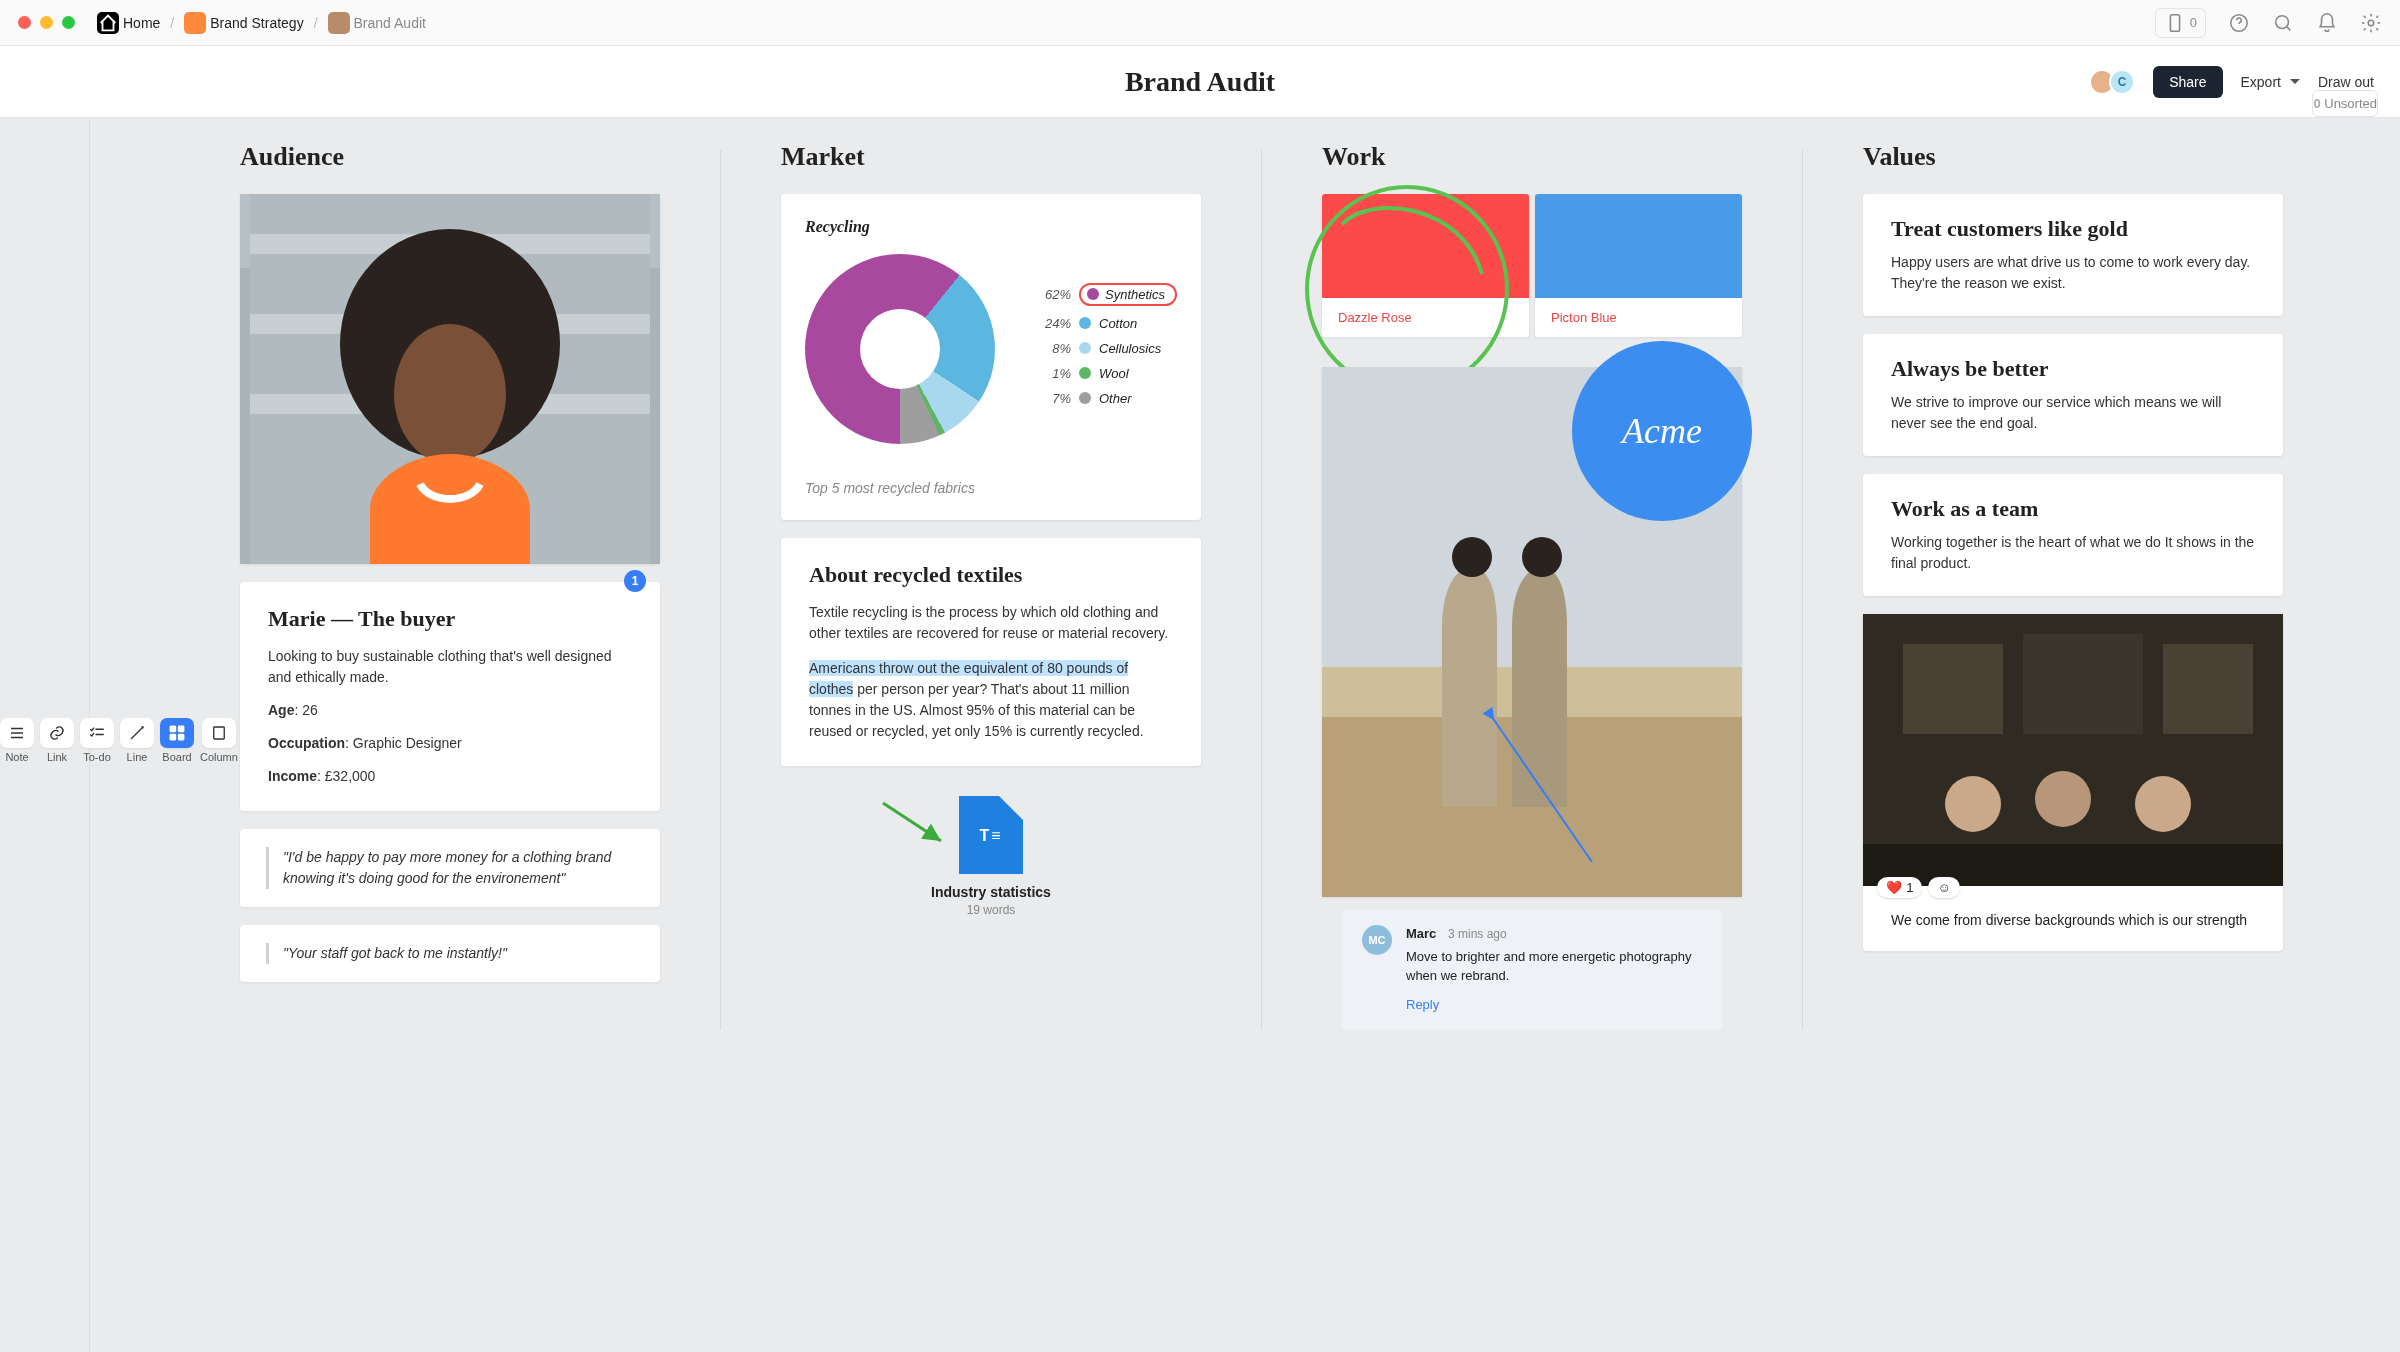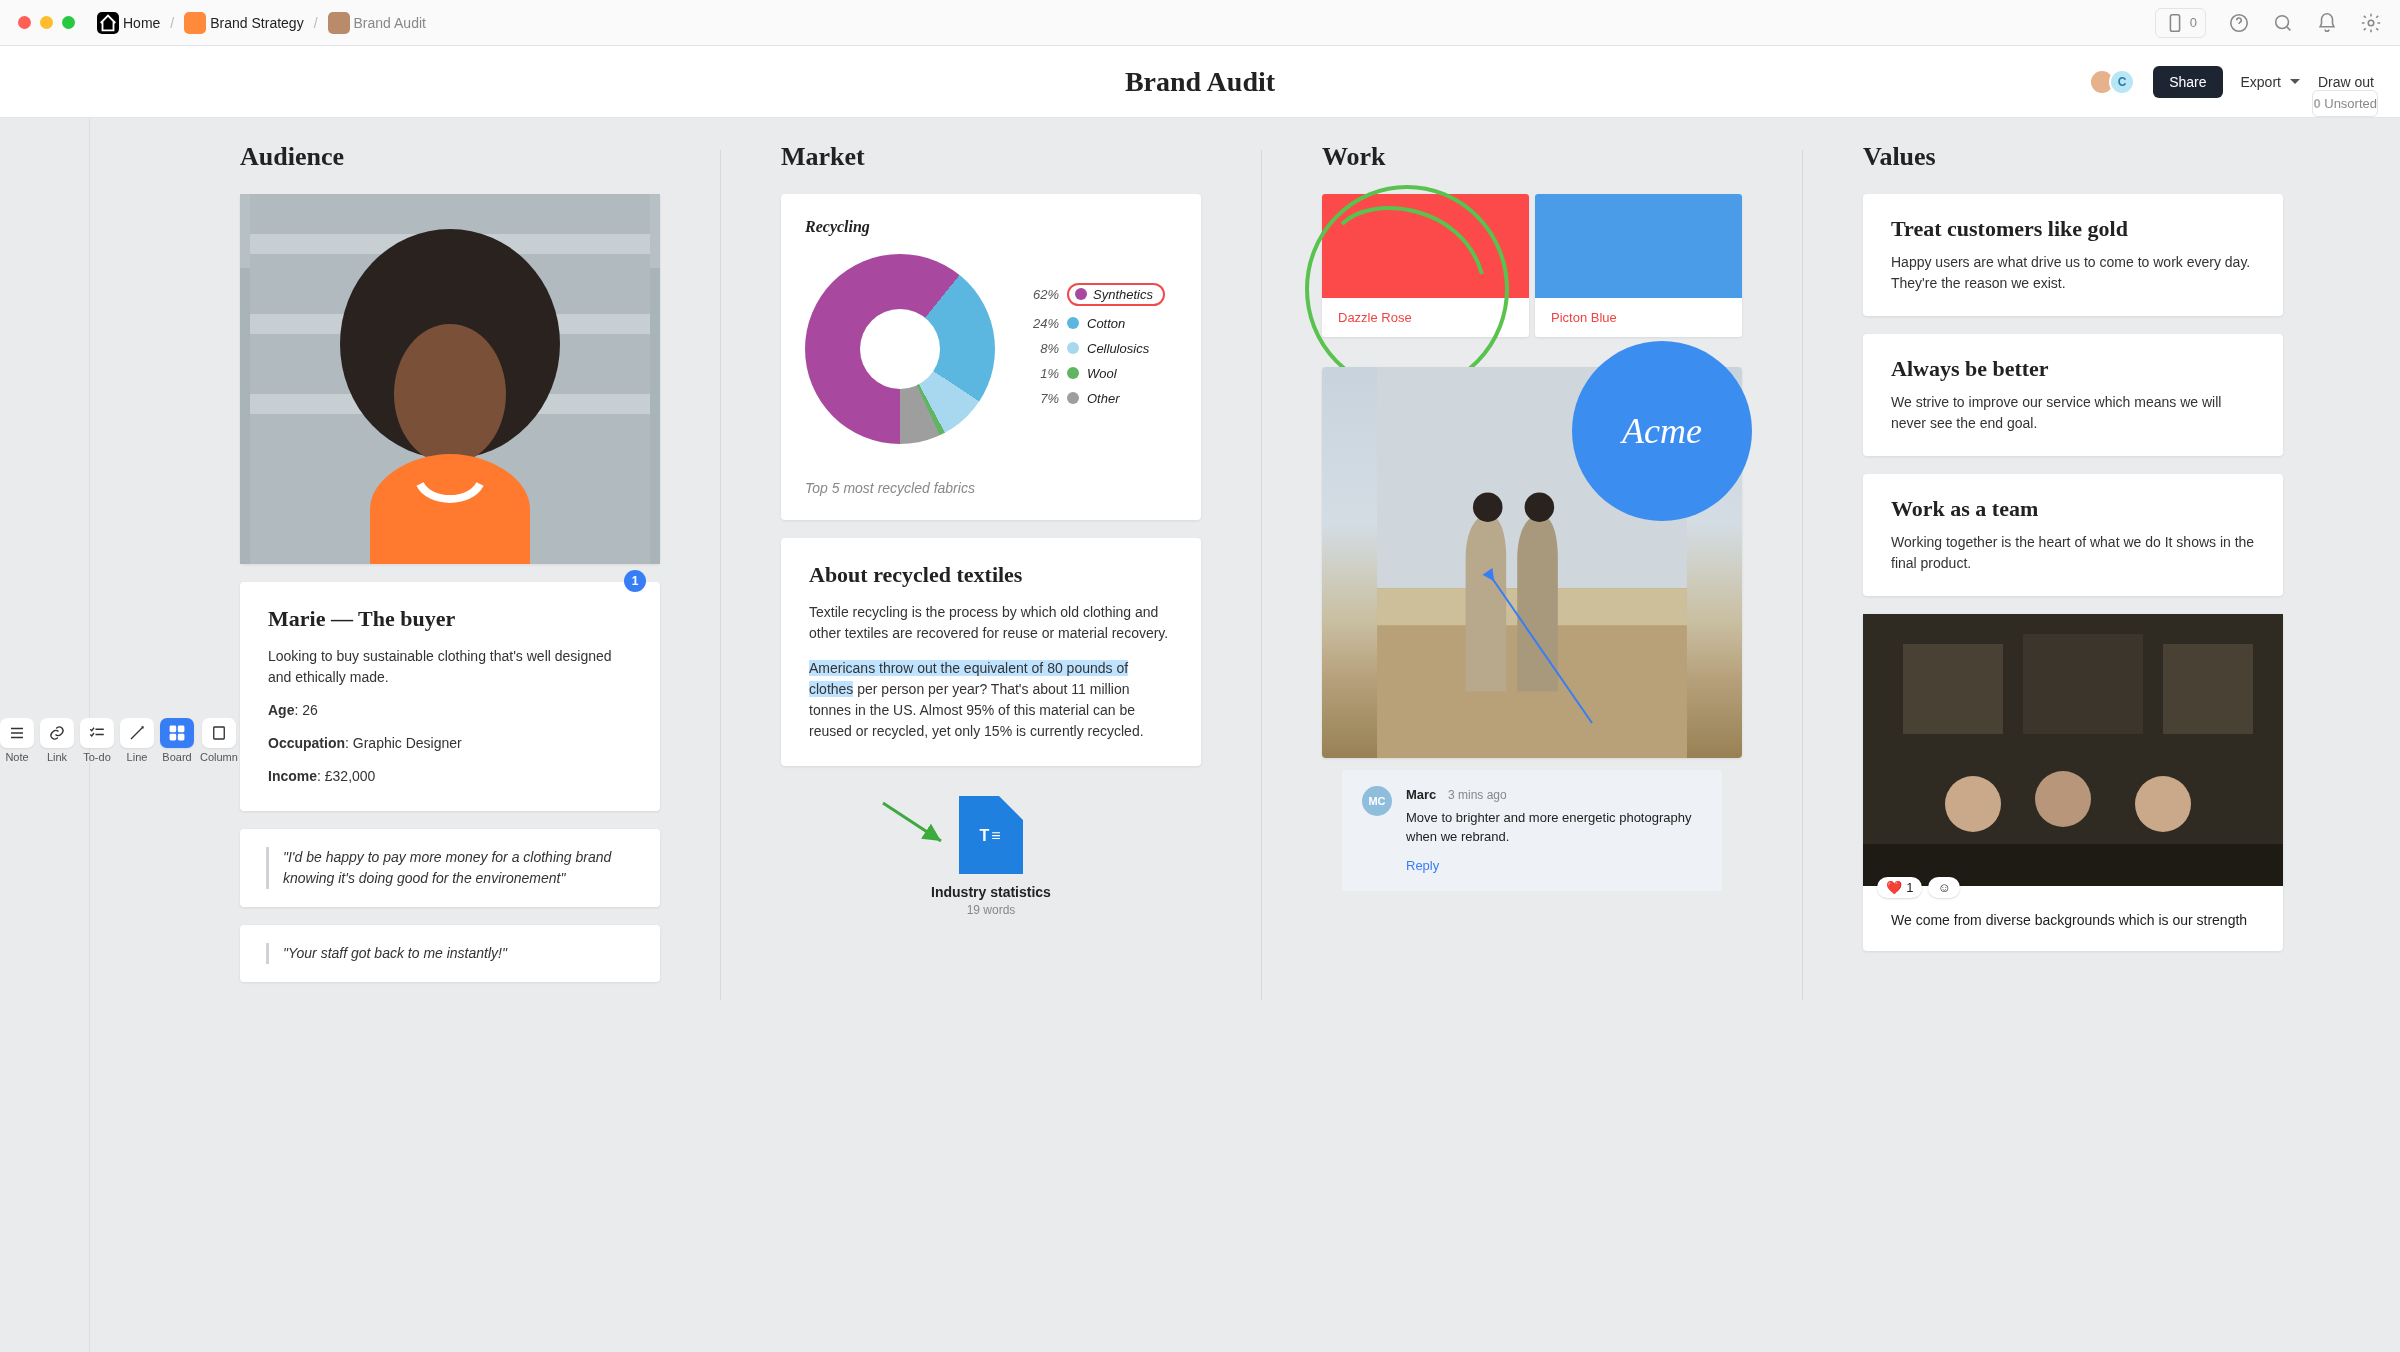--- a/index.html
+++ b/index.html
@@ -94,21 +94,21 @@
   .kv b { font-weight: 700; }
   .quote-card { padding: 18px 26px; }
   .quote { border-left: 3px solid #cfd3d7; padding-left: 14px; font-style: italic; color: #444; font-size: 14px; line-height: 1.5; }
 
   
   .donut-card { padding: 24px 24px; font-style: italic; }
   .donut-wrap { display: flex; gap: 30px; align-items: center; margin-top: 18px; }
   .donut { width: 190px; height: 190px; border-radius: 50%; position: relative; }
   .donut::after { content: ""; position: absolute; inset: 55px; background: #fff; border-radius: 50%; }
   .legend { font-size: 13px; }
-  .legend-row { display: flex; align-items: center; gap: 8px; margin-bottom: 10px; }
+  .legend-row { display: flex; align-items: center; gap: 8px; margin-bottom: 10px; margin-left: 12px; }
   .legend-row .pct { width: 34px; text-align: right; color: #555; }
   .ldot { width: 12px; height: 12px; border-radius: 50%; }
   .circled { border: 2px solid #ef4b4b; border-radius: 14px; padding: 2px 10px 2px 6px; display: flex; align-items: center; gap: 6px; }
   .donut-caption { margin-top: 36px; font-size: 14px; color: #888; }
 
   .textiles .hl { background: #bfe3ff; }
 
   
   .docblock { margin-top: 30px; text-align: center; position: relative; }
   .doc-icon { width: 64px; height: 78px; background: #1f80e0; margin: 0 auto 10px; position: relative; }
@@ -122,21 +122,21 @@
   
   .swatches { display: flex; gap: 6px; margin-bottom: 30px; position: relative; }
   .swatch { flex: 1; background: #fff; border-radius: 3px; overflow: hidden; box-shadow: 0 1px 3px rgba(0,0,0,.08); }
   .sw-color { height: 104px; }
   .sw-label { padding: 12px 16px; font-size: 13px; color: #ef4444; }
   .brand-red { background: #fc4a4a; }
   .brand-blue { background: #4a9be8; }
   .green-circle { position: absolute; left: -30px; top: -20px; width: 230px; height: 230px; }
   .green-circle svg { width: 100%; height: 100%; }
 
-  .brand-photo { position: relative; height: 391px; background: #d6cfc4; margin-bottom: 0; }
+  .brand-photo { position: relative; height: 530px; background: #d6cfc4; margin-bottom: 0; }
   .desert {
     background: linear-gradient(180deg, #c8d3dd 0%, #d4dde4 40%, #c9bfa1 65%, #b6a07b 80%, #978154 100%);
   }
   .acme-disc { position: absolute; right: -10px; top: -26px; width: 180px; height: 180px; background: #3c8df0; border-radius: 50%; display: flex; align-items: center; justify-content: center; color: #fff; font-family: "Georgia", serif; font-size: 36px; font-style: italic; }
   .blue-arrow { position: absolute; right: 140px; bottom: 30px; width: 120px; height: 160px; }
   .comment { background: #eef2f6; border-radius: 4px; padding: 16px 20px; margin: 0 20px; display: flex; gap: 14px; }
   .comment-av { width: 30px; height: 30px; border-radius: 50%; background: #8fbedd; color: #fff; font-size: 11px; font-weight: 700; display: flex; align-items: center; justify-content: center; flex-shrink: 0; }
   .comment-body { font-size: 13px; line-height: 1.45; }
   .comment-head { margin-bottom: 4px; }
   .comment-head b { font-weight: 700; margin-right: 8px; }

